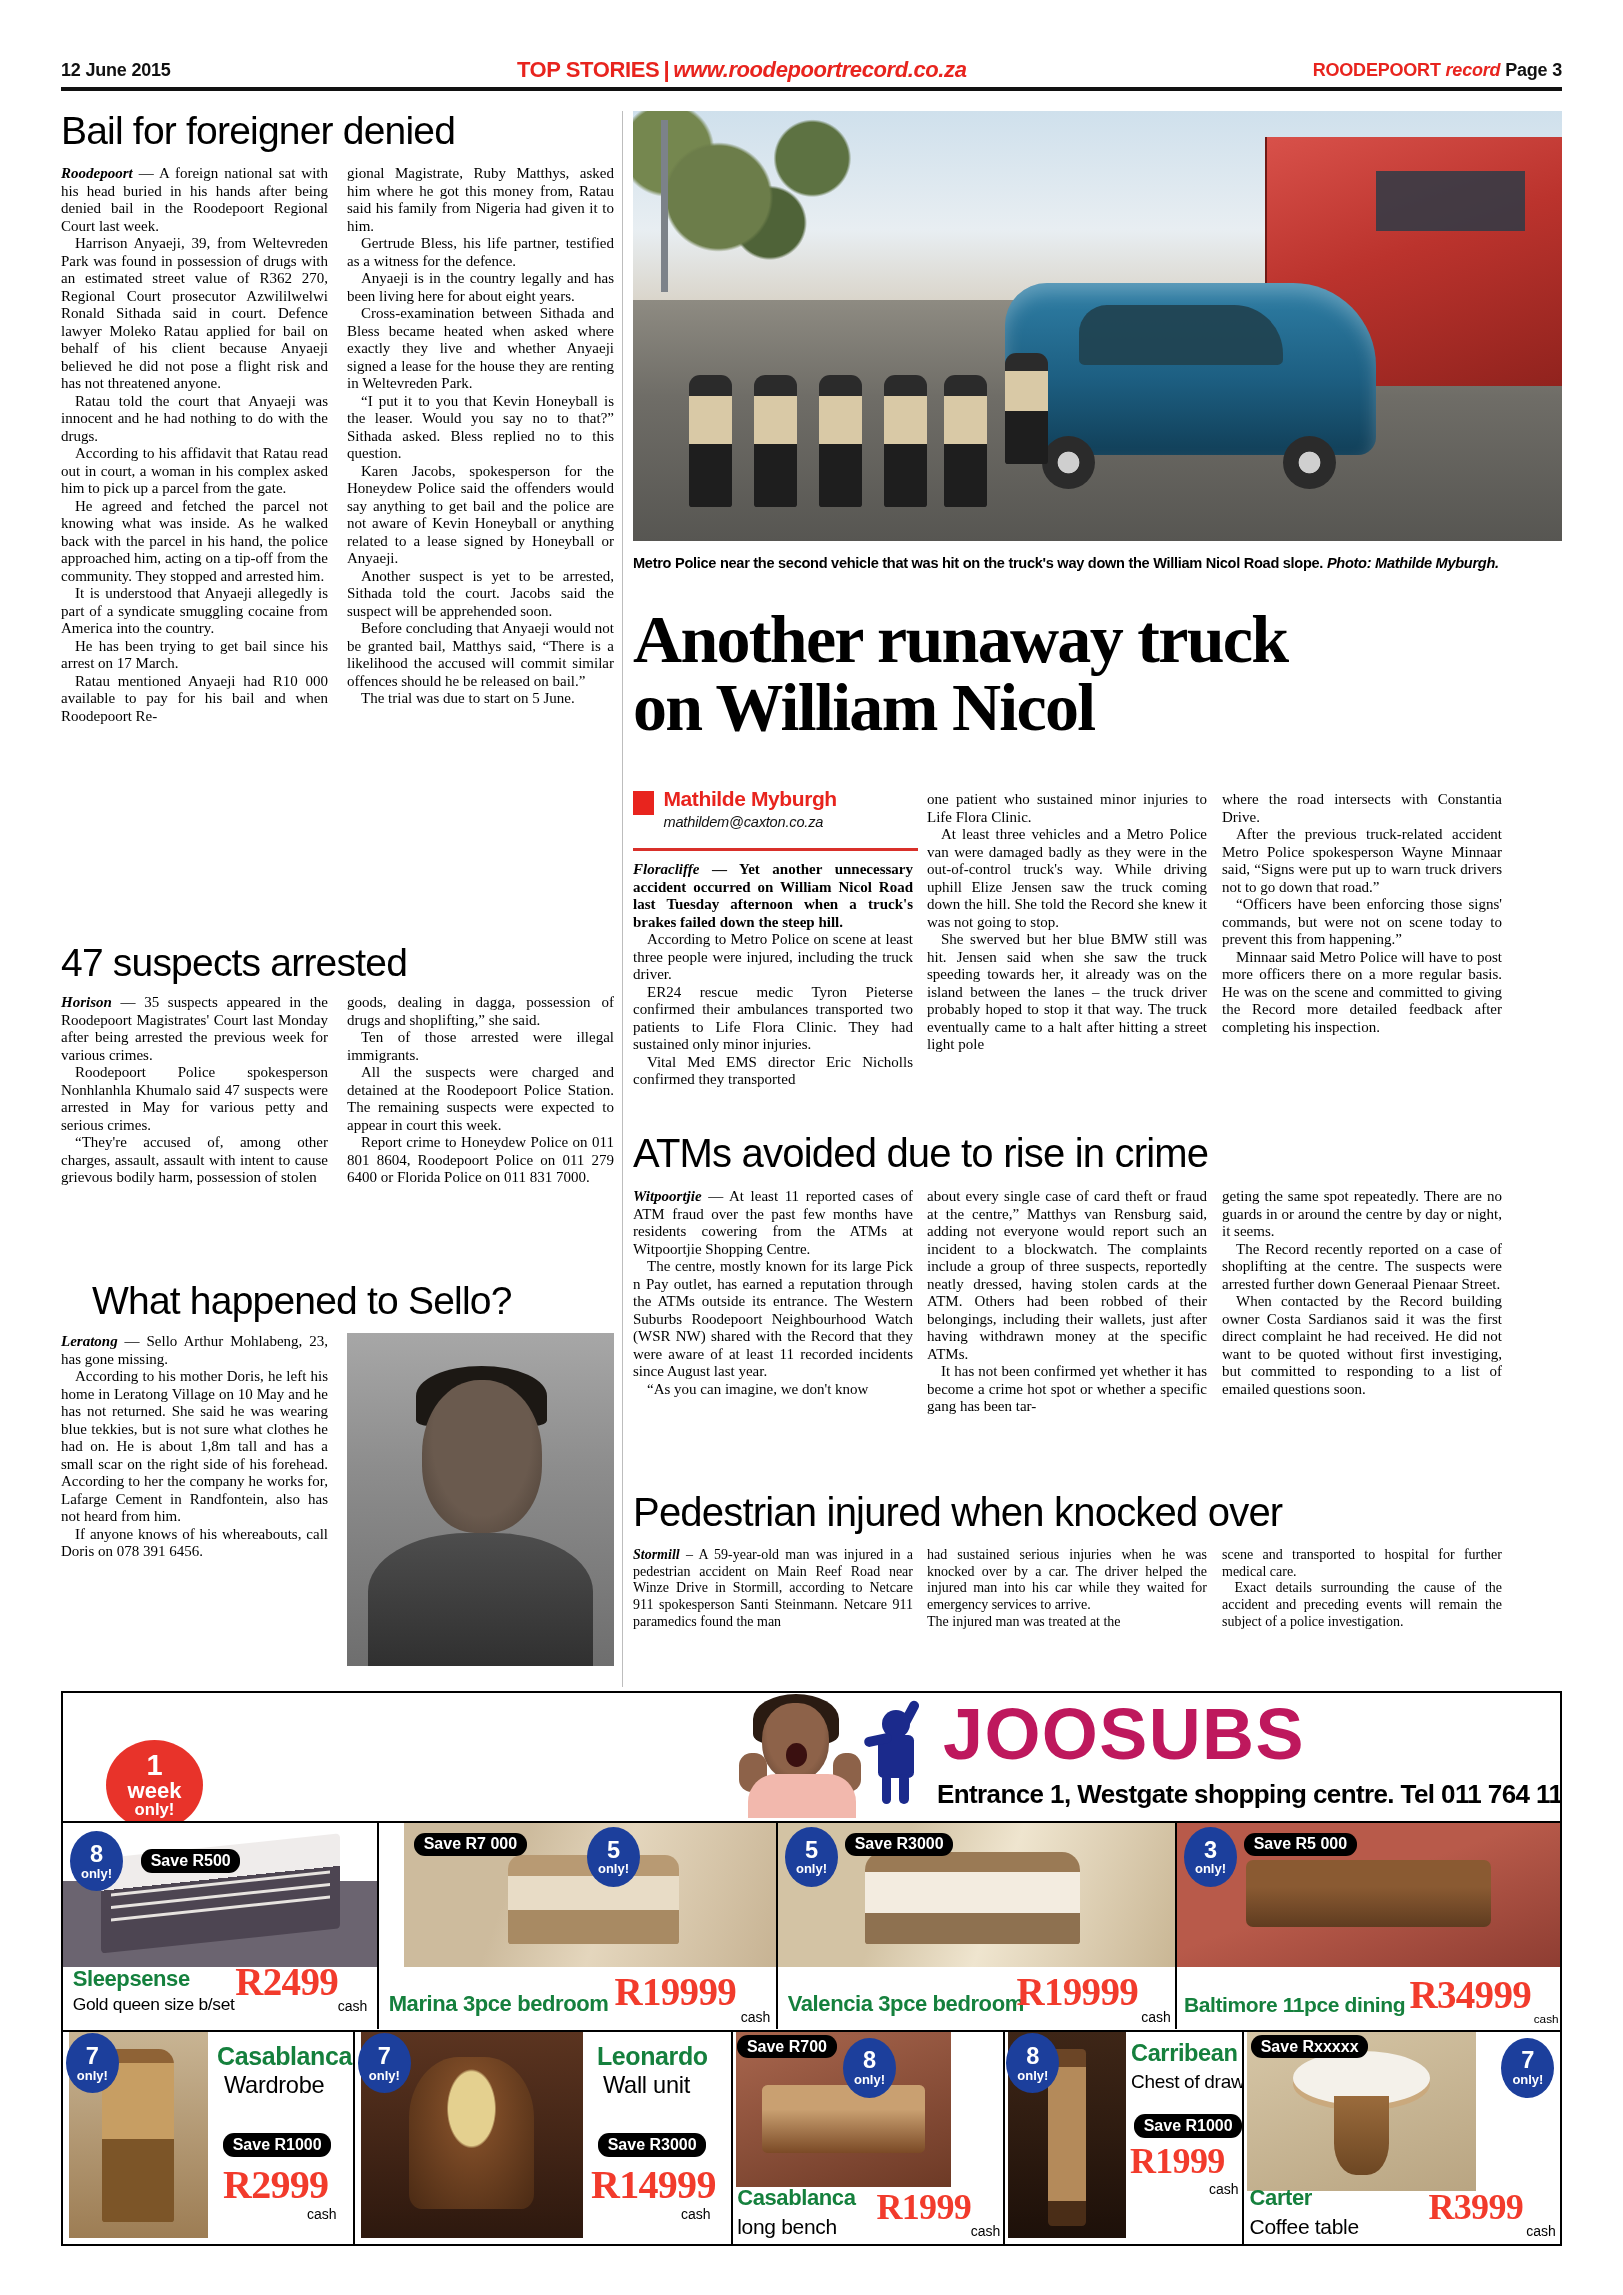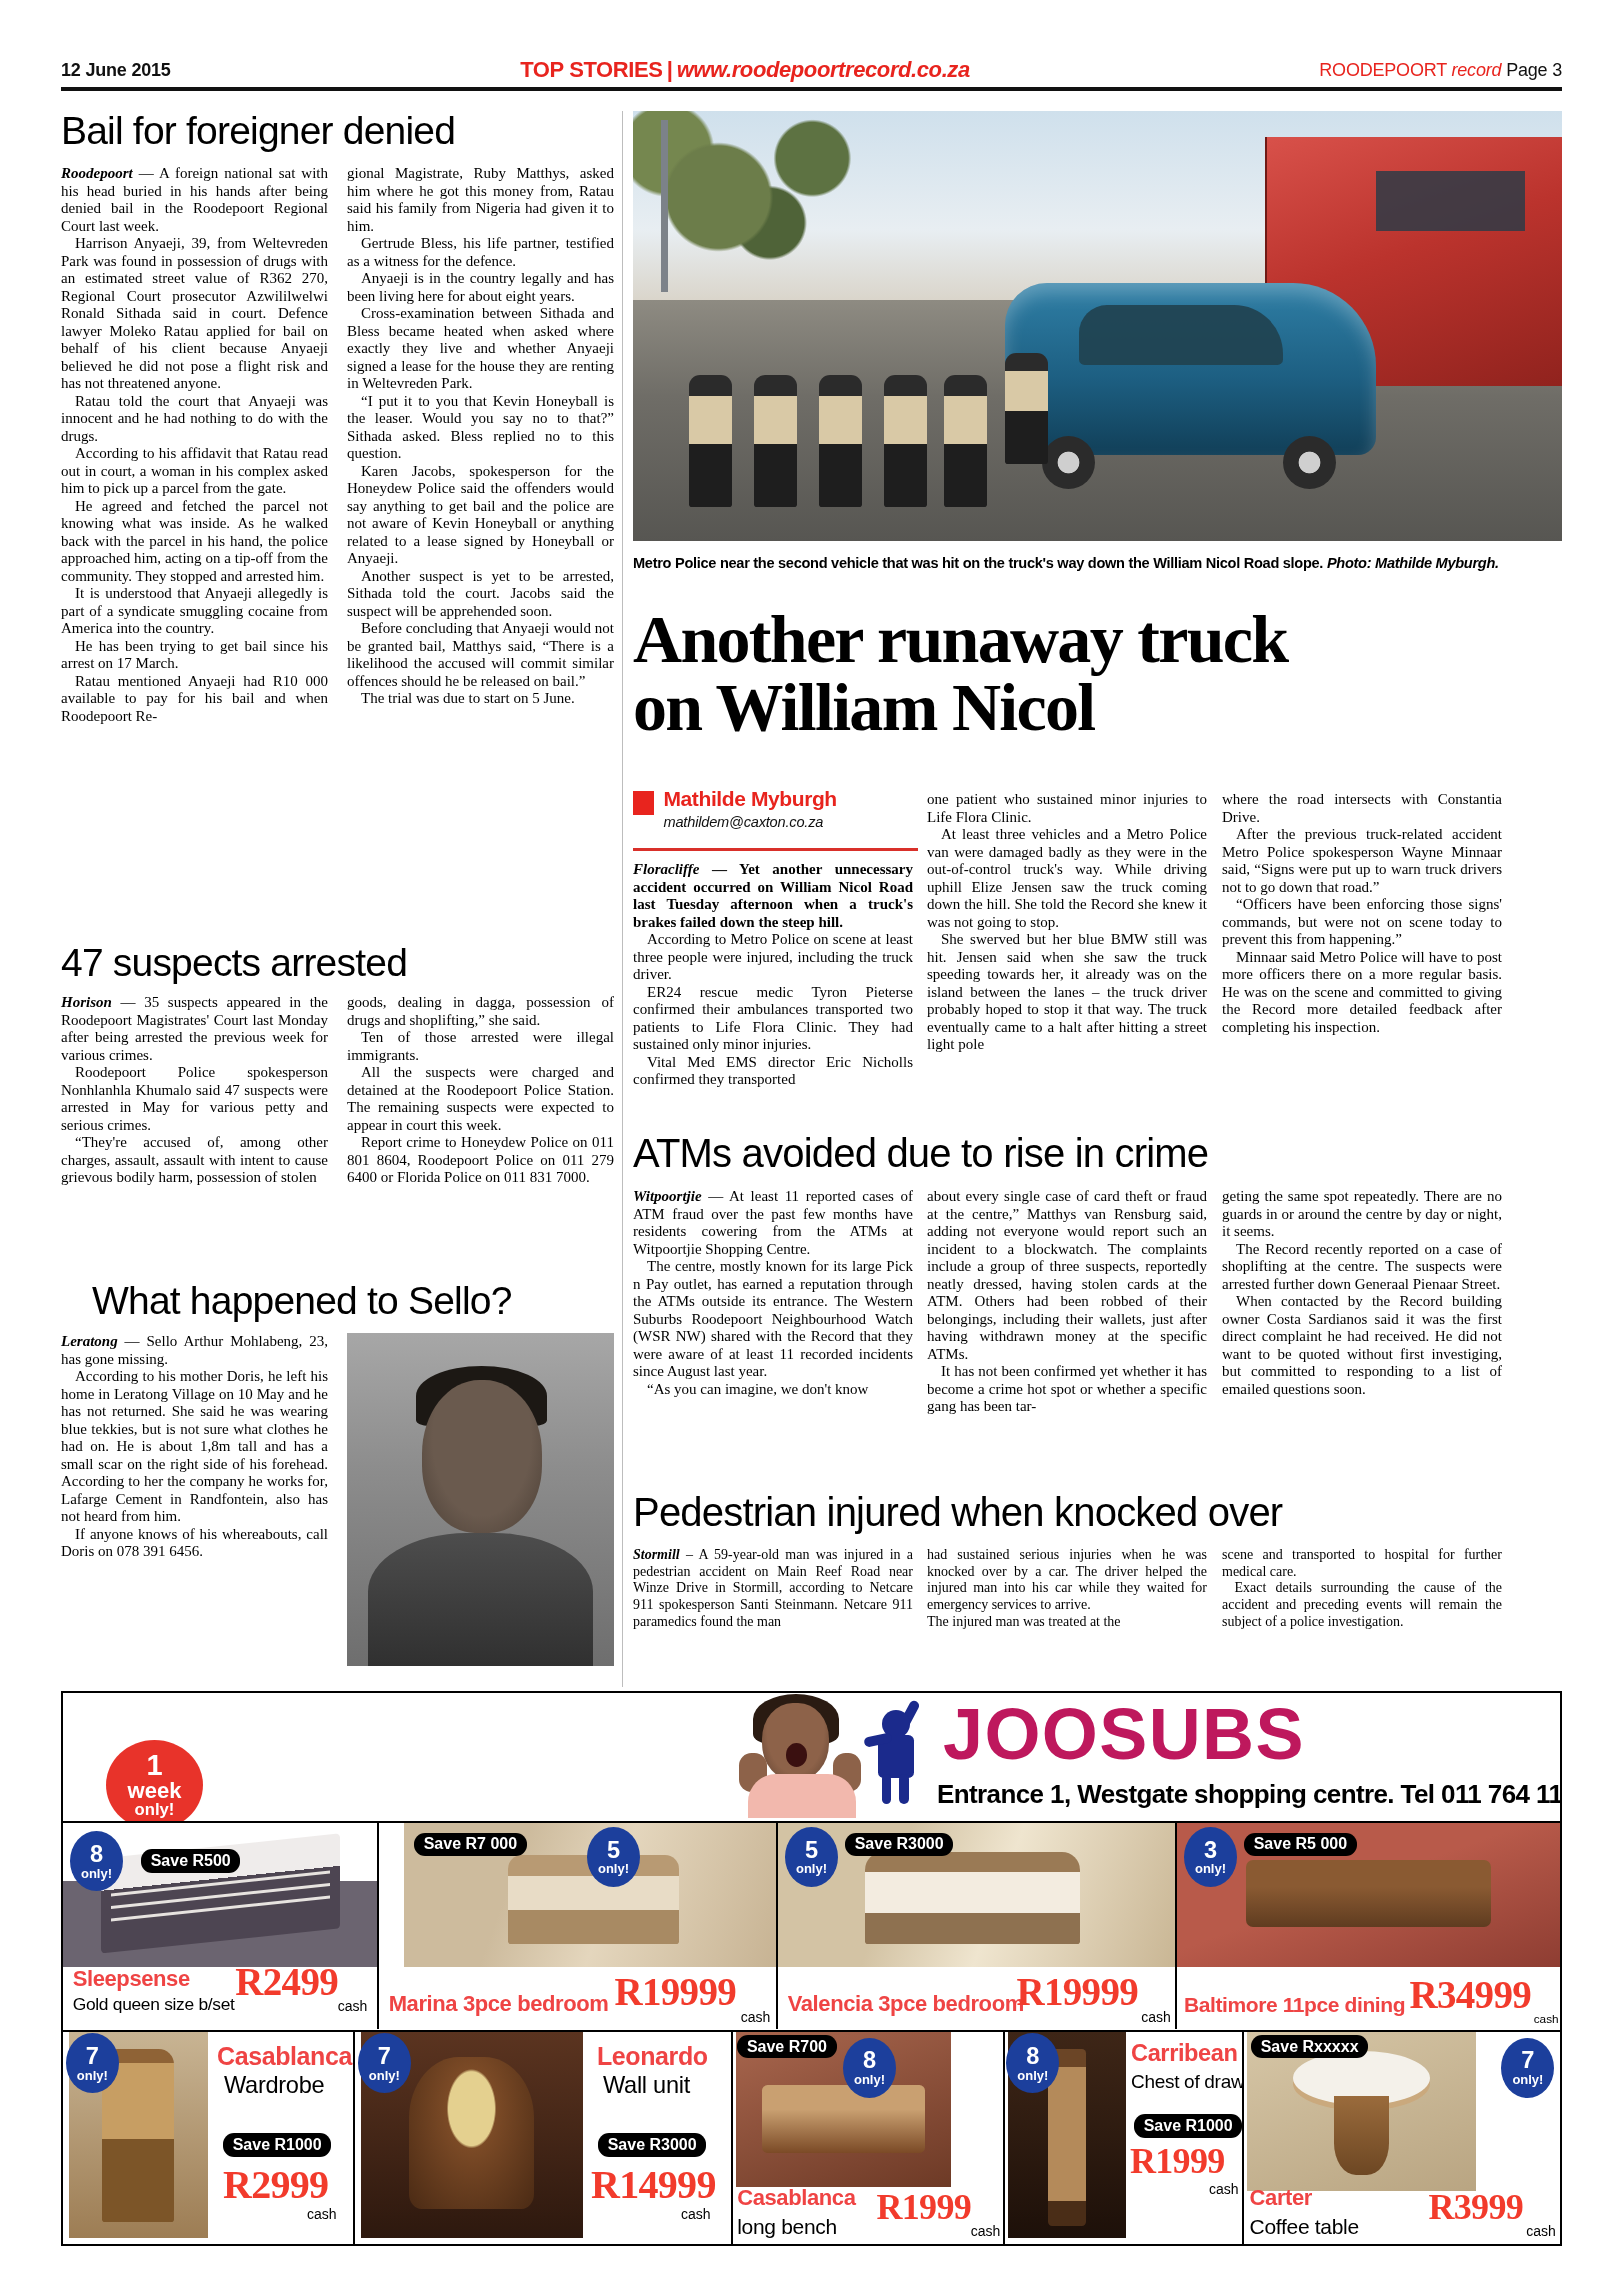--- a/index.html
+++ b/index.html
@@ -24,21 +24,21 @@
   }
   .mh-center {
     font-family: "Liberation Sans", sans-serif;
     font-size: 22px; font-weight: 700; color: #e8241e; white-space: nowrap;
     letter-spacing: -0.4px;
   }
   .mh-center .sep { color:#e8241e; font-weight:700; padding: 0 4.2px; }
   .mh-center .url { font-style: italic; }
   .mh-right {
     font-family: "Liberation Sans", sans-serif;
-    font-size: 18px; font-weight: 400; white-space: nowrap; letter-spacing: -0.2px;
+    font-size: 18px; font-weight: 700; white-space: nowrap; letter-spacing: -0.2px;
   }
   .mh-right .red { color: #e8241e; }
   .mh-right .rec { color: #e8241e; font-style: italic; }
   .mh-right .pg { color: #111; }
   .rule-thick {
     position: absolute; left: 61px; width: 1501px; height: 3.5px; background: #111;
   }
 
   
   .headline {
@@ -371,21 +371,21 @@
   .onlybadge .o { font-size: 13px; }
 
   .savepill {
     position:absolute; background:#000; color:#fff; z-index:5;
     font-family:"Liberation Sans", sans-serif; font-weight:700; font-size: 16px;
     padding: 2.8px 9.7px; border-radius: 11px; white-space:nowrap;
   }
 
   .pname {
     position:absolute; font-family:"Liberation Sans", sans-serif; font-weight:700;
-    color:#ef4444; letter-spacing:-0.4px; white-space:nowrap; z-index:6;
+    color:#15803d; letter-spacing:-0.4px; white-space:nowrap; z-index:6;
   }
   .pdesc {
     position:absolute; font-family:"Liberation Sans", sans-serif; font-weight:400;
     color:#000; letter-spacing:-0.3px; white-space:nowrap; z-index:6;
   }
   .pprice {
     position:absolute; font-family:"Liberation Serif", serif; font-weight:700;
     color:#f23b2c; letter-spacing:-0.7px; white-space:nowrap; z-index:6;
   }
   .pcash {

